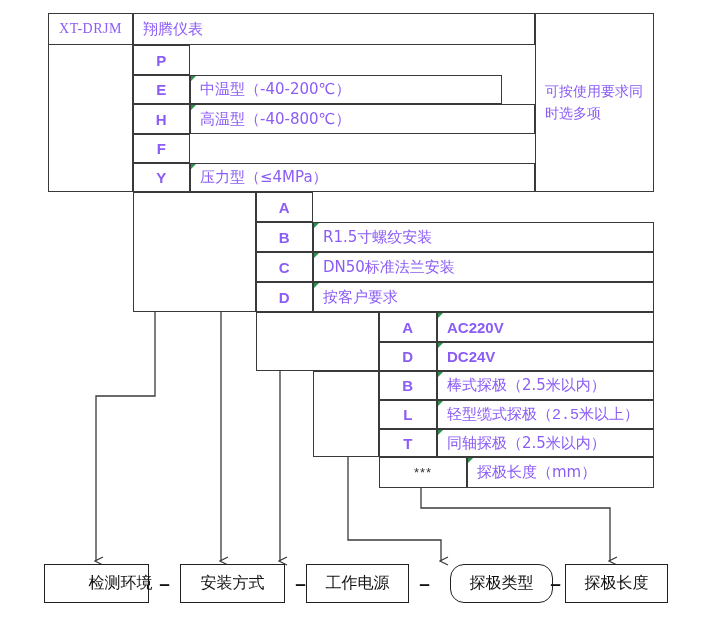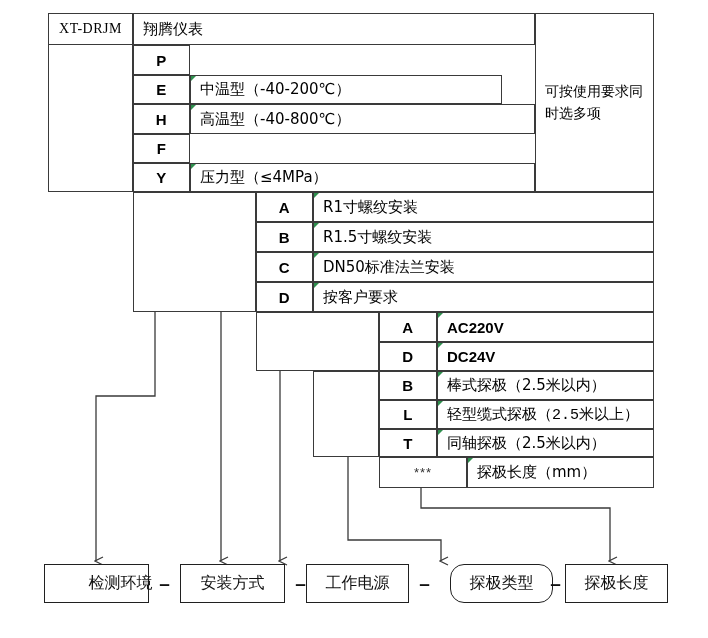--- a/index.html
+++ b/index.html
@@ -13,21 +13,21 @@
   #stage{position:absolute;left:0;top:0;width:708px;height:638px;}
 
   
   .cell{
     position:absolute;
     box-sizing:border-box;
     border:1px solid #3a3a3a;
     background:#ffffff;
     display:flex;
     align-items:center;
-    color:#000000;
+    color:#8b5cf6;
     white-space:nowrap;
   }
   .cell.code{justify-content:center;font-size:15px;font-weight:bold;letter-spacing:.5px;}
   .cell.code.serif{font-family:"Liberation Serif","DejaVu Serif",serif;font-weight:normal;font-size:14px;}
   .cell.desc{justify-content:flex-start;padding-left:9px;font-size:15px;
              font-family:"DejaVu Sans","Liberation Sans",sans-serif;}
   .cell.desc.lat{font-family:"Liberation Sans","DejaVu Sans",sans-serif;font-size:15px;font-weight:bold;}
   .cell.note{justify-content:flex-start;padding-left:9px;font-size:14px;
              font-family:"DejaVu Sans","Liberation Sans",sans-serif;
              white-space:normal;line-height:1.55;align-items:center;}
@@ -97,21 +97,20 @@
   <div class="cell desc" style="left:190px;top:104px;width:345px;height:30px;"><span class="tick"></span>高温型（-40-800℃）</div>
 
   <div class="cell code" style="left:133px;top:134px;width:57px;height:29px;">F</div>
 
   <div class="cell code" style="left:133px;top:163px;width:57px;height:29px;">Y</div>
   <div class="cell desc" style="left:190px;top:163px;width:345px;height:29px;"><span class="tick"></span>压力型（≤4MPa）</div>
 
   <div class="cell blank" style="left:133px;top:192px;width:123px;height:120px;"></div>
 
   <div class="cell code" style="left:256px;top:192px;width:57px;height:30px;">A</div>
-  <div class="cell desc" style="left:313px;top:192px;width:341px;height:30px;"><span class="tick"></span>R1寸螺纹安装</div>
 
   <div class="cell code" style="left:256px;top:222px;width:57px;height:30px;">B</div>
   <div class="cell desc" style="left:313px;top:222px;width:341px;height:30px;"><span class="tick"></span>R1.5寸螺纹安装</div>
 
   <div class="cell code" style="left:256px;top:252px;width:57px;height:30px;">C</div>
   <div class="cell desc" style="left:313px;top:252px;width:341px;height:30px;"><span class="tick"></span>DN50标准法兰安装</div>
 
   <div class="cell code" style="left:256px;top:282px;width:57px;height:30px;">D</div>
   <div class="cell desc" style="left:313px;top:282px;width:341px;height:30px;"><span class="tick"></span>按客户要求</div>
 

